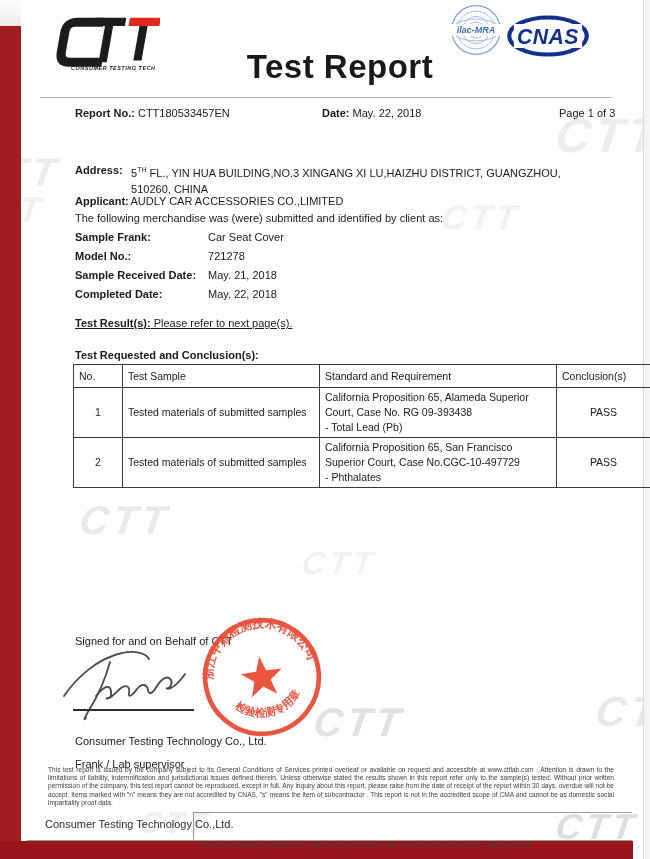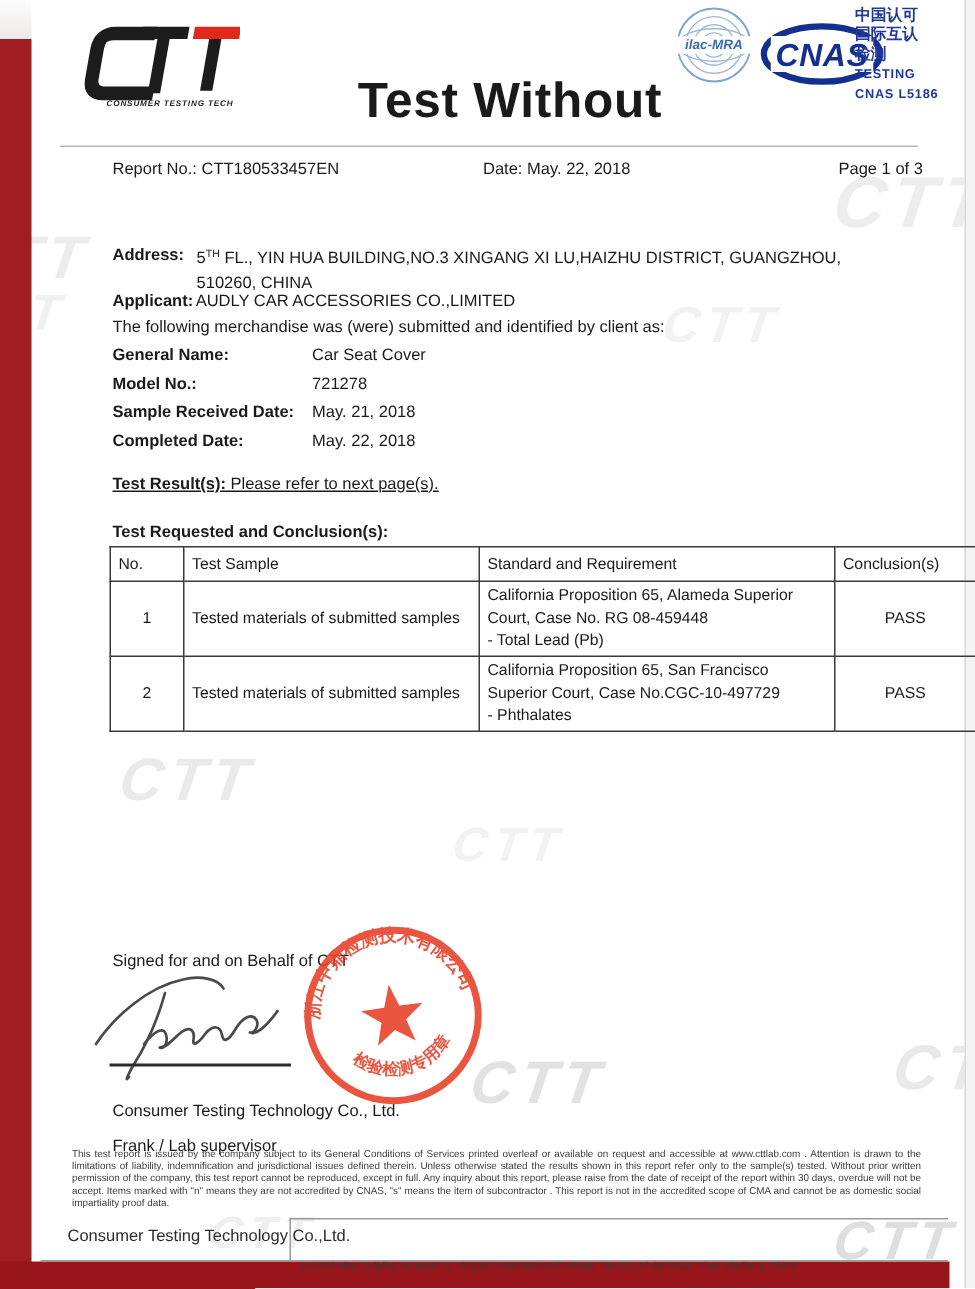--- a/index.html
+++ b/index.html
@@ -21,21 +21,21 @@
   .page-title{position:absolute; left:150px; top:48px; width:380px; text-align:center; font-size:33px; font-weight:bold; letter-spacing:0.5px; z-index:2;}
   .header-divider{position:absolute; left:40px; top:97px; width:572px; height:1px; background:#b8b8b8; z-index:2;}
 
   .ilac-badge{position:absolute; left:449px; top:3px; z-index:2;}
   .cnas-logo{position:absolute; left:506px; top:12px; z-index:2;}
   .accreditation{position:absolute; left:570px; top:4px; z-index:2; color:#21389a; font-weight:bold; line-height:13px; font-size:10.5px;}
   .accreditation .en{font-size:8.5px; letter-spacing:0.5px;}
 
   
   .meta{position:absolute; top:107px; z-index:2; font-size:11px;}
-  .meta b{font-weight:normal;}
+  .meta b{font-weight:bold;}
   .meta-report{left:75px;}
   .meta-date{left:322px;}
   .meta-page{left:540px;padding-left:19px;}
 
   
   .row{position:absolute; z-index:2; font-size:11px; line-height:16px;}
   .lbl{font-weight:bold; display:inline-block; vertical-align:top;}
   .applicant-row{left:75px; top:145px;margin-top:48px;}
   .applicant-row .lbl{width:53px;}
   .address-row{left:75px; top:162px;}
@@ -125,47 +125,40 @@
     <rect x="2" y="23.5" width="56" height="13" fill="#ffffff"></rect>
     <text x="30" y="33" font-size="10" font-weight="bold" font-style="italic" fill="#3d6cb3" text-anchor="middle">ilac-MRA</text>
   </svg>
 
   <svg class="cnas-logo" width="84" height="48" viewBox="0 0 90 52">
     <ellipse cx="45" cy="26" rx="42" ry="20" fill="none" stroke="#13308e" stroke-width="4.5"></ellipse>
     <rect x="8" y="13" width="74" height="26" fill="#ffffff"></rect>
     <text x="45" y="35" font-size="23" font-weight="bold" font-style="italic" fill="#13308e" text-anchor="middle" letter-spacing="0.5">CNAS</text>
   </svg>
 
-  <div class="accreditation">
-    <div>中国认可</div>
-    <div>国际互认</div>
-    <div>检测</div>
-    <div class="en">TESTING</div>
-    <div class="en">CNAS L5186</div>
-  </div>
-
-  <div class="page-title">Test Without</div>
+
+  <div class="page-title">Test Report</div>
   <div class="header-divider"></div>
 
   <div class="meta meta-report"><b>Report No.:</b> <span>CTT180533457EN</span></div>
   <div class="meta meta-date"><b>Date:</b> <span>May. 22, 2018</span></div>
   <div class="meta meta-page">Page 1 of 3</div>
 
   <div class="row applicant-row">
     <span class="lbl">Applicant:</span>
     <span class="val">AUDLY CAR ACCESSORIES CO.,LIMITED</span>
   </div>
   <div class="row address-row">
     <span class="lbl">Address:</span>
     <span class="val"><span>5</span><sup>TH</sup><span> FL., YIN HUA BUILDING,NO.3 XINGANG XI LU,HAIZHU DISTRICT, GUANGZHOU,</span><span class="block">510260, CHINA</span></span>
   </div>
 
   <div class="merch-intro">The following merchandise was (were) submitted and identified by client as:</div>
   <div class="row merch-row" style="top:229px;">
-    <span class="lbl">General Name:</span>
+    <span class="lbl">Sample Frank:</span>
     <span>Car Seat Cover</span>
   </div>
   <div class="row merch-row" style="top:248px;">
     <span class="lbl">Model No.:</span>
     <span>721278</span>
   </div>
   <div class="row merch-row" style="top:267px;">
     <span class="lbl">Sample Received Date:</span>
     <span>May. 21, 2018</span>
   </div>
@@ -184,21 +177,21 @@
         <th class="w-sample">Test Sample</th>
         <th class="w-std">Standard and Requirement</th>
         <th class="w-con">Conclusion(s)</th>
       </tr>
     </thead>
     <tbody>
       <tr class="data-row">
         <td class="c">1</td>
         <td class="sample-cell">Tested materials of submitted samples</td>
         <td class="std-cell">
-          <div>California Proposition 65, Alameda Superior Court, Case No. RG 08-459448</div>
+          <div>California Proposition 65, Alameda Superior Court, Case No. RG 09-393438</div>
           <div>- Total Lead (Pb)</div>
         </td>
         <td class="c">PASS</td>
       </tr>
       <tr class="data-row">
         <td class="c">2</td>
         <td class="sample-cell">Tested materials of submitted samples</td>
         <td class="std-cell">
           <div>California Proposition 65, San Francisco Superior Court, Case No.CGC-10-497729</div>
           <div>- Phthalates</div>

